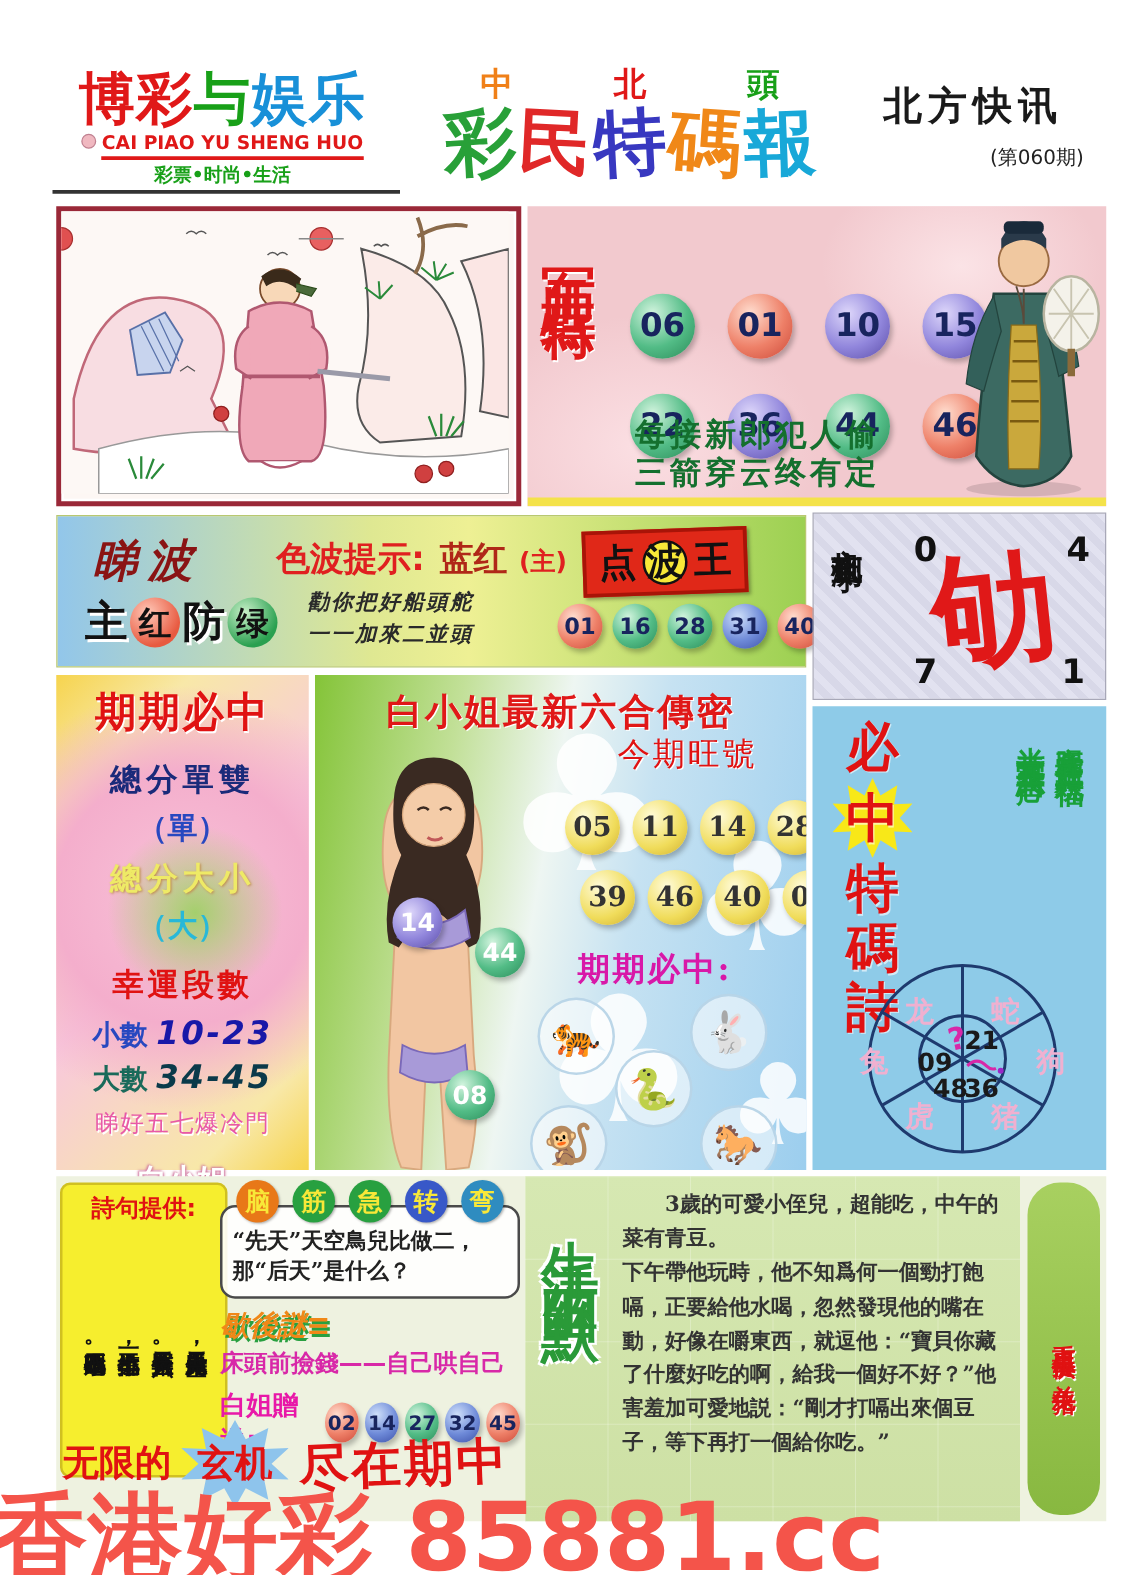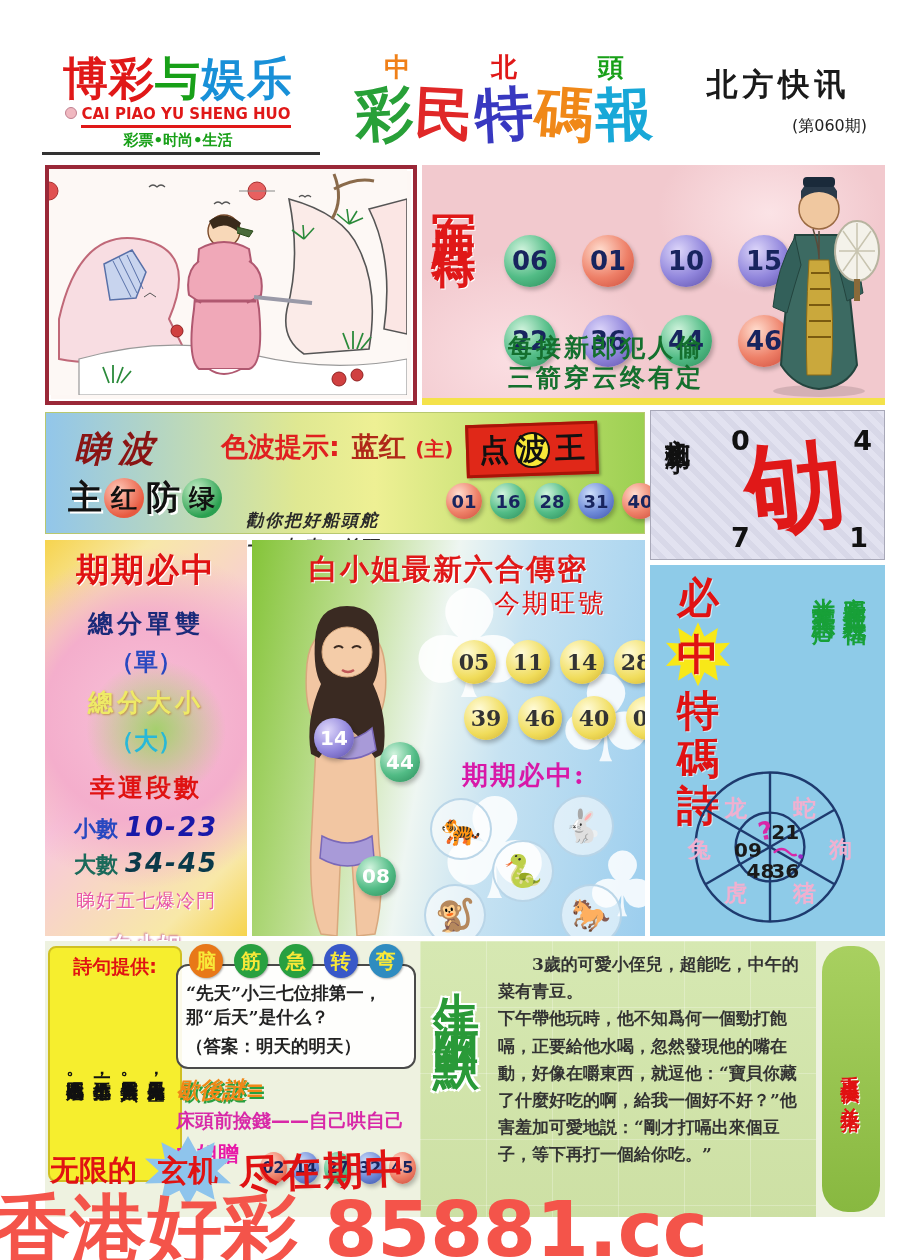--- a/index.html
+++ b/index.html
@@ -73,21 +73,21 @@
   .band-hint { position:absolute; left:175px; top:16px; font-size:27px; font-weight:900; color:#e02020; }
   .band-hint .val { color:#b02818; margin-left:12px; }
   .band-hint .suf { font-size:20px; color:#e02020; }
   .band-main { position:absolute; left:22px; top:62px; display:flex; align-items:center; gap:2px; }
   .band-main .k { font-size:34px; font-weight:900; color:#111; text-shadow:2px 2px 0 #fff; }
   .cball { width:40px; height:40px; border-radius:50%; display:flex; align-items:center; justify-content:center;
            font-size:26px; font-weight:900; color:#111; }
   .cball.red { background:radial-gradient(circle at 35% 30%, #ffc8b8, #e85a40 70%); }
   .cball.green { background:radial-gradient(circle at 35% 30%, #c8f0c8, #2aa050 70%); }
   .band-tips { position:absolute; left:200px; top:56px; color:#2a2a2a; font-weight:bold; font-size:17px;
-               line-height:1.5; font-family:Liberation Mono, monospace; font-style:italic; letter-spacing:2px;margin-top:40px; }
+               line-height:1.5; font-family:Liberation Sans, sans-serif; font-style:italic; letter-spacing:2px; }
   .stamp { position:absolute; left:420px; top:10px; background:#e02818; border:3px solid #a81408;
            display:flex; align-items:center; gap:5px; padding:3px 10px; transform:rotate(-2deg);
            box-shadow:2px 2px 3px rgba(0,0,0,.3); }
   .stamp .s { font-size:30px; font-weight:900; color:#111; }
   .stamp .circ { width:36px; height:36px; border-radius:50%; background:#f8e838; border:2px solid #111;
                  display:flex; align-items:center; justify-content:center; }
   .band-balls { position:absolute; left:400px; top:70px; display:flex; gap:8px; }
 
   
   .mystery { position:absolute; left:650px; top:410px; width:235px; height:150px;
@@ -463,23 +463,22 @@
 
   <div class="teaser">
     <div class="tz-circles">
       <span class="tz-c o">脑</span>
       <span class="tz-c g">筋</span>
       <span class="tz-c g">急</span>
       <span class="tz-c b">转</span>
       <span class="tz-c c">弯</span>
     </div>
     <div class="riddle">
-      <div>“先天”小三七位排第一，</div>
+      <div>“先天”天空鳥兒比做二，</div>
       <div>那“后天”是什么？</div>
-      <div class="ans">（答案：明天的明天）</div>
     </div>
     <div class="xh-title"><span>歇後謎</span><span>≡</span></div>
     <div class="xh-text">床頭前撿錢——自己哄自己</div>
     <div class="gift">
       <span class="gift-label">白姐贈送:</span>
       <span class="ball red b32">02</span>
       <span class="ball blue b32">14</span>
       <span class="ball green b32">27</span>
       <span class="ball blue b32">32</span>
       <span class="ball red b32">45</span>

